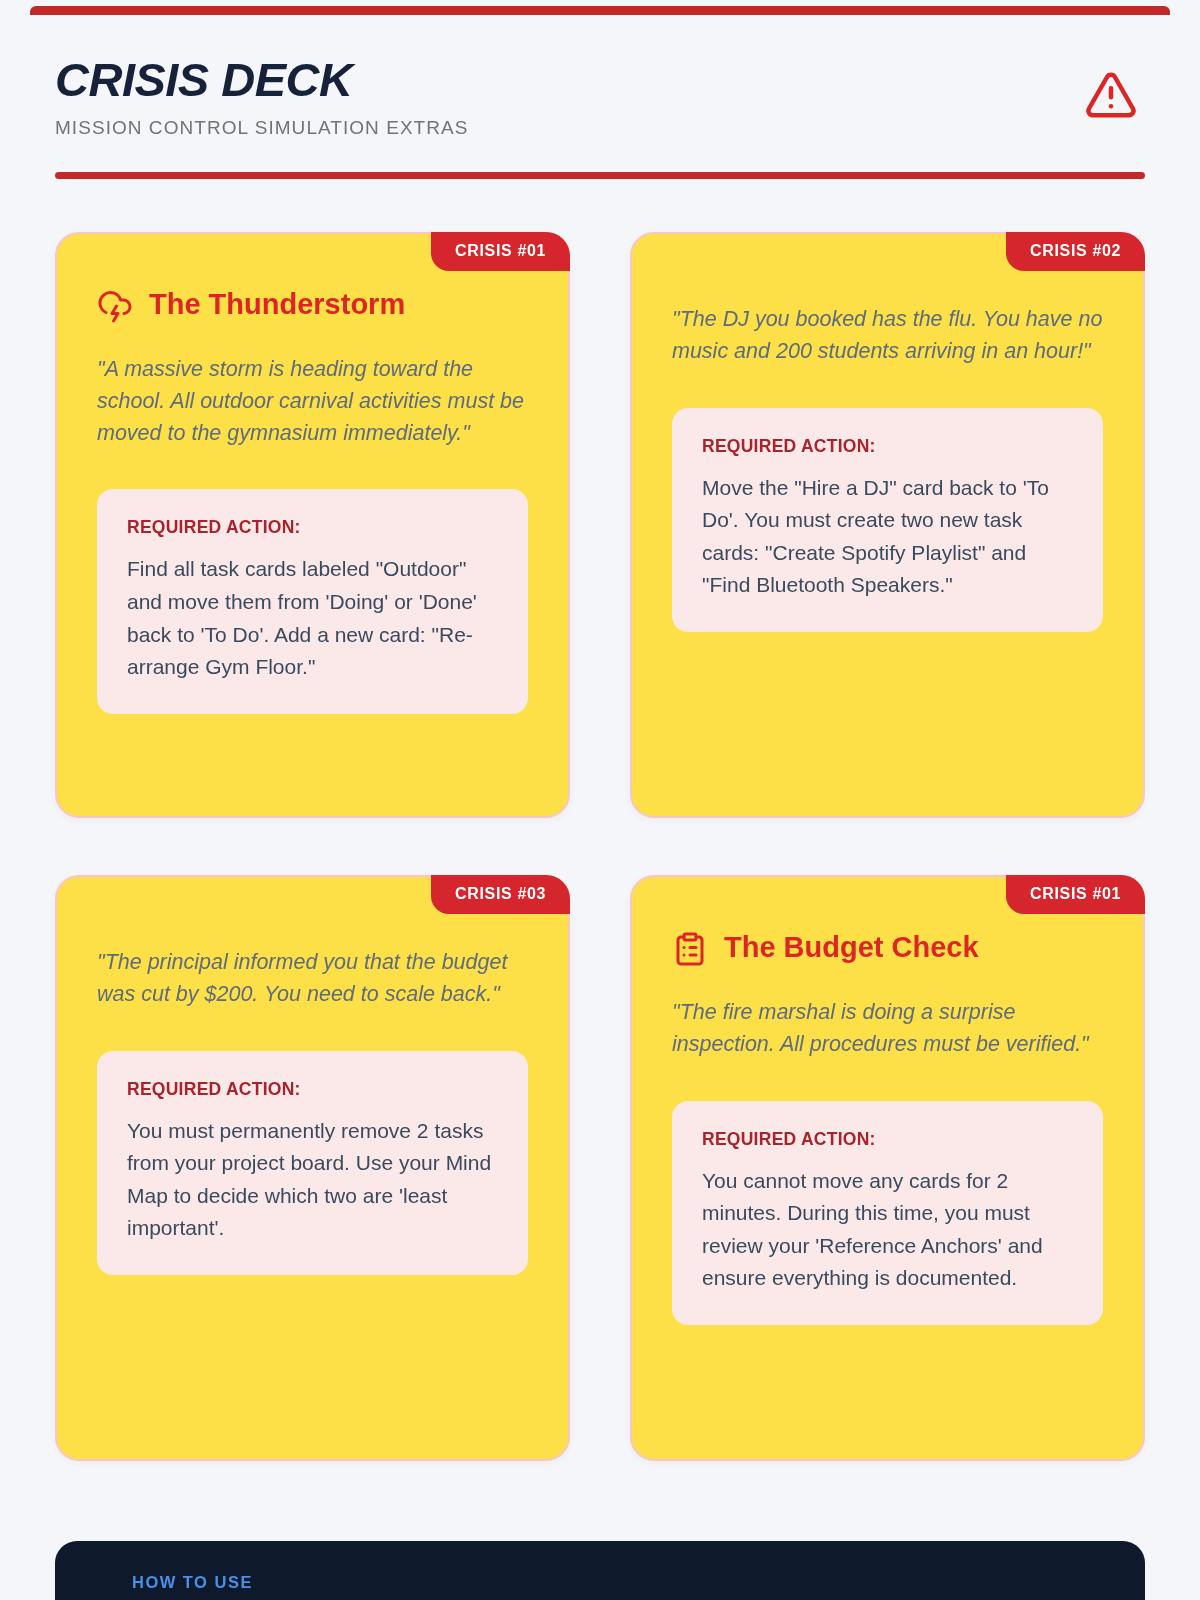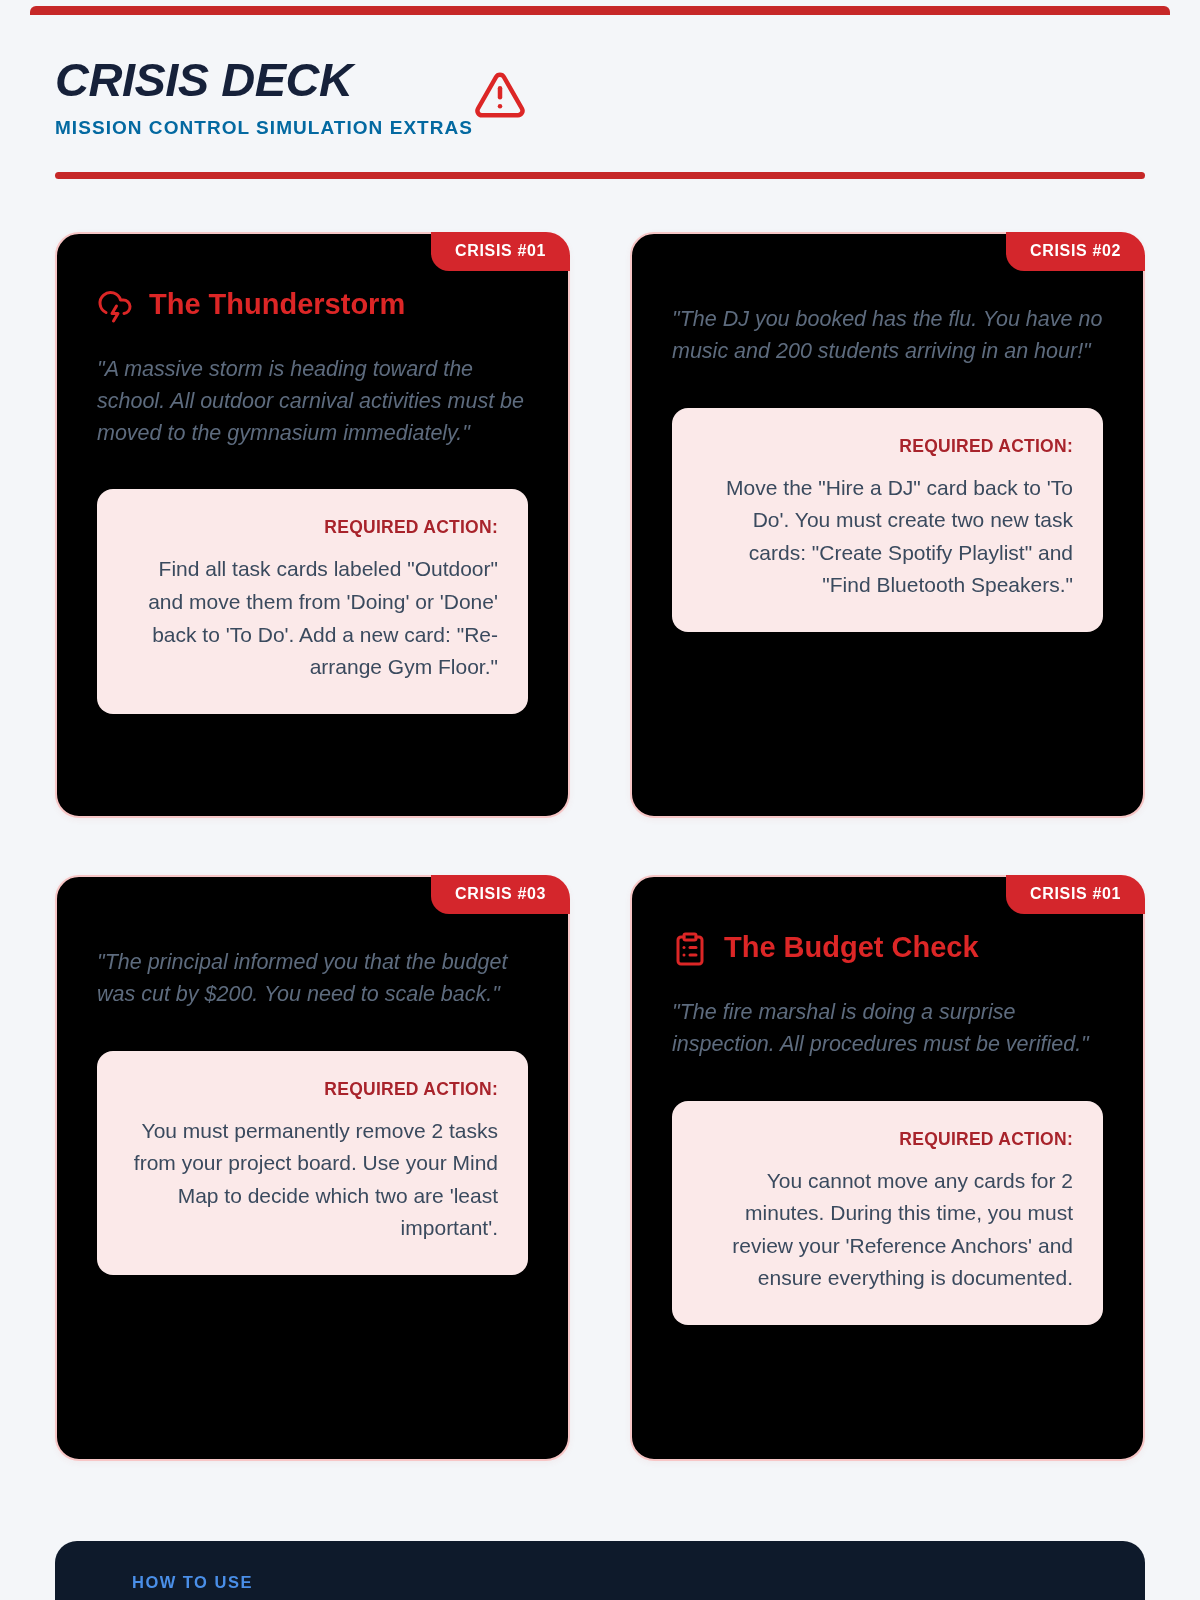--- a/index.html
+++ b/index.html
@@ -9,46 +9,46 @@
     background: #f4f6f9;
     font-family: "Liberation Sans", sans-serif;
     overflow: hidden;
   }
   .top-bar {
     position: absolute; top: 6px; left: 30px; right: 30px;
     height: 9px; border-radius: 6px 6px 0 0;
     background: #c62828;
   }
   .header {
-    display: flex; justify-content: flex-start; align-items: flex-start;
+    display: flex; justify-content: space-between; align-items: flex-start;
     padding: 56px 62px 0 55px;
   }
   .page-title {
     font-size: 47px; font-weight: 800; font-style: italic;
     color: #16213a; letter-spacing: -0.5px; line-height: 1.0;
   }
   .page-subtitle {
     margin-top: 14px;
-    font-size: 19px; font-weight: 700; color: #0369a1;
+    font-size: 19px; font-weight: 400; color: #737373;
     letter-spacing: 0.055em;
   }
   .header-icon { margin-top: 12px; flex: 0 0 auto; }
   .divider {
     height: 7px; background: #c62828; border-radius: 4px;
     margin: 33px 55px 0 55px;
   }
   .grid {
     display: grid;
     grid-template-columns: 1fr 1fr;
     gap: 57px 60px;
     margin: 53px 55px 0 55px;
   }
   .card {
     position: relative;
-    background: #000000;
+    background: #fde047;
     border: 2px solid #f7c6c6;
     border-radius: 24px;
     padding: 40px 40px 46px 40px;
     min-height: 586px;
     box-shadow: 0 2px 6px rgba(180, 60, 60, 0.06);
   }
   .badge {
     position: absolute; top: -2px; right: -2px;
     background: #d4262c; color: #ffffff;
     font-size: 16px; font-weight: 700; letter-spacing: 0.04em;
@@ -65,21 +65,20 @@
     margin-top: 30px;
     color: #5d6b7e; font-style: italic;
     font-size: 21.5px; line-height: 1.48;
     max-width: 440px;
   }
   .action {
     margin-top: 40px;
     background: #fbe9e9;
     border-radius: 16px;
     padding: 28px 30px 30px 30px;
-    text-align: right;
   }
   .action-label {
     color: #a8232b; font-weight: 700; font-size: 17.5px;
     letter-spacing: 0.015em;
   }
   .action-text {
     margin-top: 15px;
     color: #3a4a5e; font-size: 21px; line-height: 1.55;
     max-width: 390px;
   }

